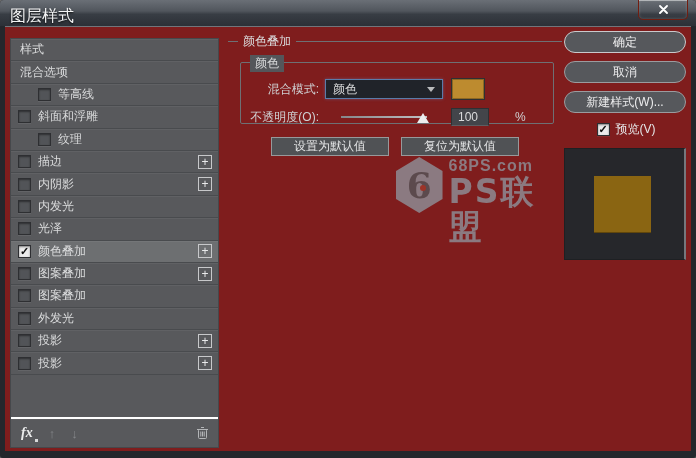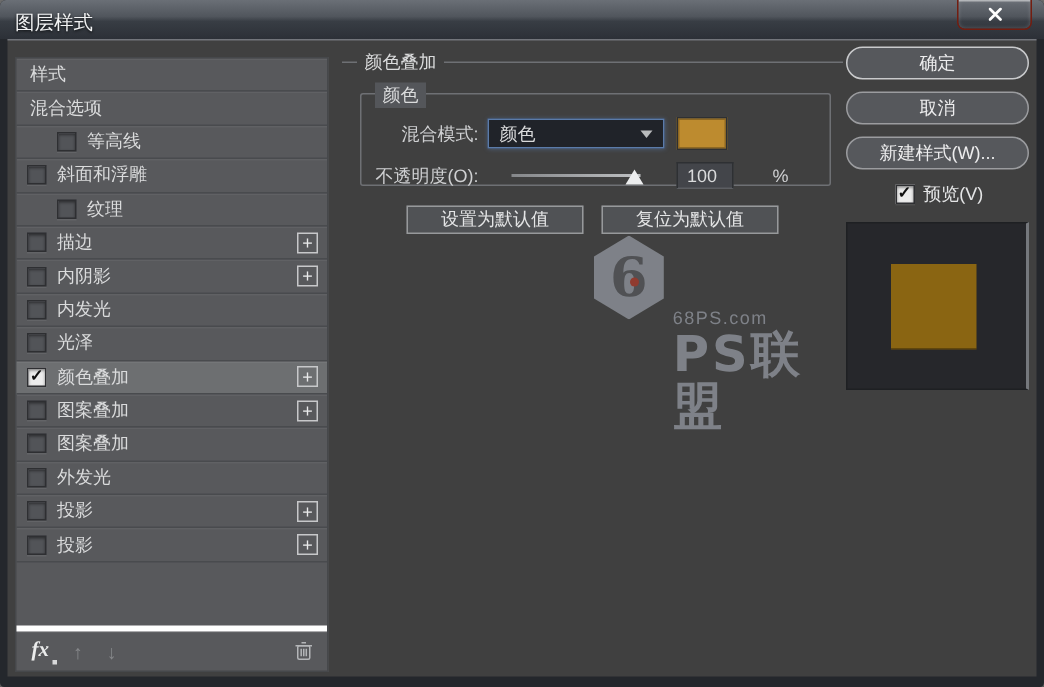--- a/index.html
+++ b/index.html
@@ -6,48 +6,48 @@
   *{box-sizing:border-box;}
   .window{
     position:relative;width:696px;height:458px;
     background:#24272c;border-radius:4px 4px 3px 3px;overflow:hidden;
     font-family:"Liberation Sans",sans-serif;font-size:12px;
     box-shadow:0 2px 8px rgba(0,0,0,.6);
   }
   
   .titlebar{position:absolute;top:0;left:0;right:0;height:26px;
     background:linear-gradient(180deg,#6a6f76 0%,#51565d 42%,#383d44 55%,#2c3037 100%);}
-  .title{position:absolute;left:10px;top:6px;color:#f2f3f4;font-size:13px;
+  .title{position:absolute;left:10px;top:6px;color:#f2f3f4;font-size:16px;
     text-shadow:0 1px 2px rgba(0,0,0,.85);}
   .close-btn{position:absolute;top:0;right:8px;width:50px;height:20px;
     background:linear-gradient(180deg,#f2a392 0%,#d96damp 0%,#d96a55 38%,#b53a24 60%,#c64d31 100%);
     border:1px solid #731d10;border-top:none;border-radius:0 0 5px 5px;
     box-shadow:inset 0 1px 0 rgba(255,255,255,.45), inset 0 0 3px rgba(255,255,255,.2);
     display:flex;align-items:center;justify-content:center;cursor:pointer;}
   
   .dlg-body{position:absolute;top:26px;left:5px;right:5px;bottom:7px;
-    background:#404040;border-top:1px solid #72757b;}
+    background:#7f1d1d;border-top:1px solid #72757b;}
   
   .sidebar{position:absolute;left:5px;top:11px;width:209px;bottom:3px;
     background:#58595c;border:1px solid #46484b;display:flex;flex-direction:column;}
   .srow{flex:0 0 auto;height:22.4px;display:flex;align-items:center;
     border-bottom:1px solid #494b4e;box-shadow:inset 0 1px 0 rgba(255,255,255,.05);cursor:pointer;}
   .srow.sel{background:#6d6f71;}
   .slabel{color:#dadbdc;margin-left:7px;}
   .srow.plain .slabel{margin-left:9px;}
   .cb{flex:0 0 auto;width:13px;height:13px;margin-left:7px;background:#525458;
     border:1px solid #2e2f32;box-shadow:inset 0 1px 2px rgba(0,0,0,.45),0 1px 0 rgba(255,255,255,.07);
     display:flex;align-items:center;justify-content:center;cursor:pointer;}
   .cb.ind{margin-left:27px;}
   .cb.checked{background:#ececec;}
   .cb i{font-style:normal;color:#101010;font-size:11px;font-weight:bold;line-height:1;}
   .plus{margin-left:auto;margin-right:6px;width:14px;height:14px;border:1px solid #c7c8ca;
     color:#e9eaeb;font-size:12px;line-height:12px;text-align:center;cursor:pointer;}
   .sspacer{flex:1 1 auto;}
-  .sfooter{flex:0 0 auto;height:30px;border-top:4px solid #ffffff;
+  .sfooter{flex:0 0 auto;height:30px;border-top:2px solid #ffffff;
     box-shadow:inset 0 1px 0 rgba(255,255,255,.05);display:flex;align-items:center;}
   .fx{color:#ebecec;font-family:"Liberation Serif",serif;font-style:italic;font-weight:bold;
     font-size:14px;margin-left:10px;position:relative;cursor:pointer;}
   .fx::after{content:"";position:absolute;right:-5px;bottom:-1px;width:3px;height:3px;background:#d8d9da;}
   .arrow{color:#85878a;font-weight:bold;font-size:13px;margin-left:16px;cursor:pointer;}
   .trash{margin-left:auto;margin-right:9px;cursor:pointer;display:flex;}
   
   .main{position:absolute;left:223px;top:6px;width:334px;bottom:3px;}
   .main-header{display:flex;align-items:center;}
   .hl{height:1px;background:#6e7074;}
@@ -80,21 +80,21 @@
     border:1px solid #97999b;color:#e4e5e6;font-size:12px;cursor:pointer;}
   
   .wm{position:absolute;left:168px;top:124px;display:flex;opacity:.8;pointer-events:none;}
   .hex{position:relative;width:50px;height:56px;background:#8e929a;
     clip-path:polygon(50% 0,100% 25%,100% 75%,50% 100%,0 75%,0 25%);
     display:flex;align-items:center;justify-content:center;}
   .hex span{color:#54565a;font-size:36px;font-weight:bold;font-family:"DejaVu Serif",serif;}
   .hex::after{content:"";position:absolute;left:24px;top:28px;width:6px;height:6px;
     border-radius:50%;background:#a43a2c;}
   .wmtext{margin-left:6px;color:#8e929a;}
-  .wmsite{font-size:12px;font-weight:normal;letter-spacing:1px;margin-top:48px;}
+  .wmsite{font-size:16px;font-weight:bold;letter-spacing:1px;}
   .wmname{font-size:33px;font-weight:bold;letter-spacing:2px;line-height:1.05;
     font-family:"DejaVu Sans",sans-serif;}
   
   .rightcol{position:absolute;left:559px;top:4px;width:124px;}
   .pbtn{width:122px;height:22px;border-radius:11px;background:#56585c;
     border:1px solid #9b9c9f;color:#ededee;text-align:center;line-height:20px;
     margin-bottom:8px;cursor:pointer;}
   .pbtn.primary{border-color:#c9cacc;}
   .prevrow{display:flex;align-items:center;justify-content:center;margin:8px 0 10px;}
   .prevrow .cb{margin-left:0;}

